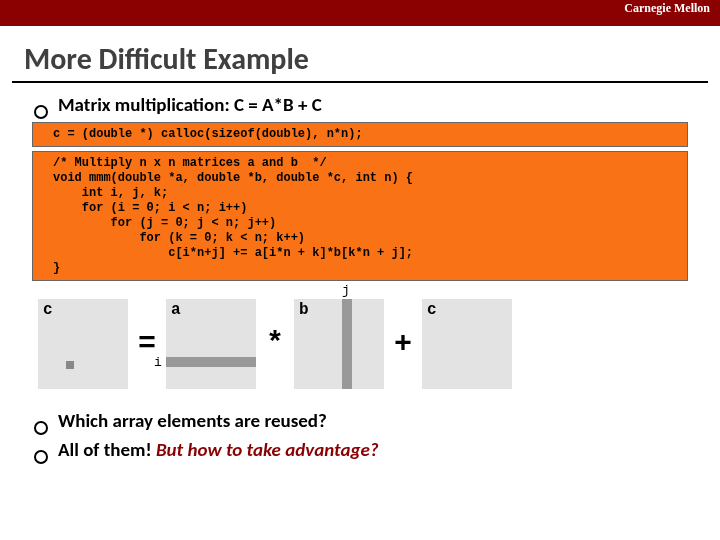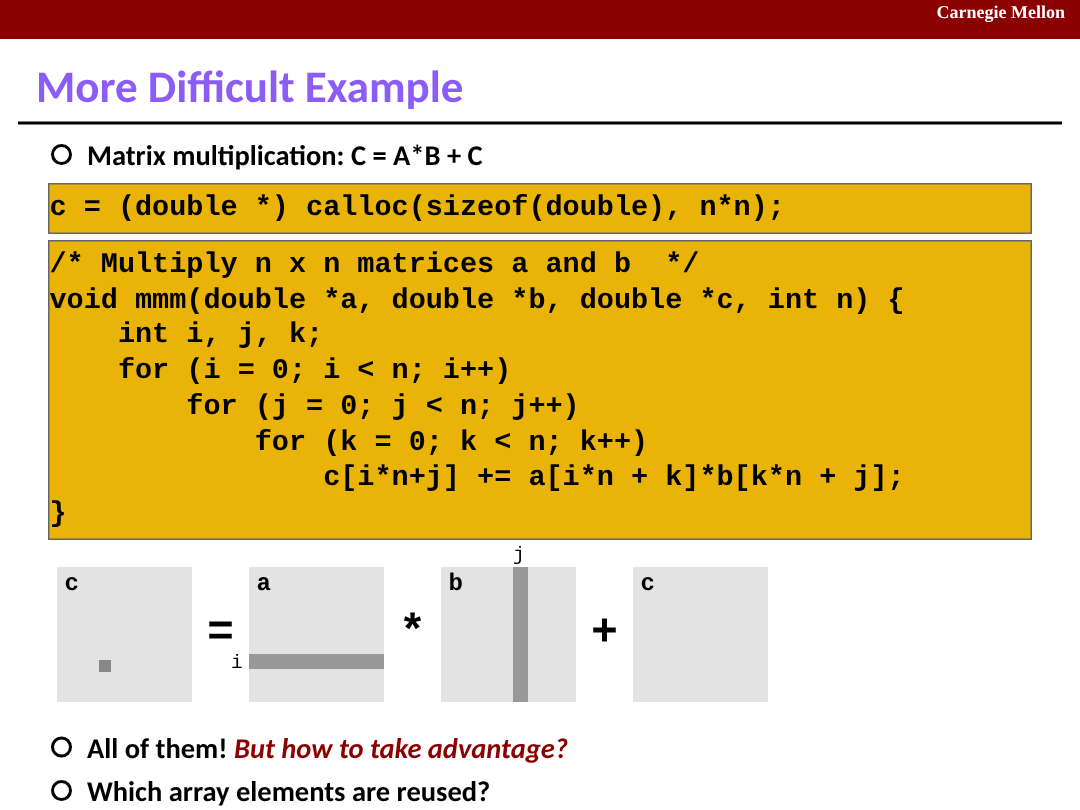--- a/index.html
+++ b/index.html
@@ -25,54 +25,54 @@
     top: 1px;
     color: #fff;
     font-weight: bold;
     font-size: 12px;
     font-family: "Times New Roman", serif;
   }
   .title {
     font-size: 30px;
     font-weight: bold;
     margin: 14px 0 4px 24px;
-    color: #8b5cf6;
+    color: #404040;
   }
   .underline {
     height: 2px;
     background: #000;
     margin: 0 12px 10px 12px;
   }
   .bullet-list { margin-left: 34px; }
   .bullet-row {
     display: flex;
-    align-items: flex-start;
+    align-items: flex-end;
     margin-bottom: 6px;
   }
   .bullet-mark {
     width: 14px; height: 14px;
     border: 2px solid #000;
     border-radius: 50%;
     margin-right: 10px;
     flex-shrink: 0;
     position: relative;
     top: 3px;
   }
   .bullet-text {
     font-size: 19px;
     font-weight: bold;
     color: #000;
   }
   .codebox {
     margin: 4px 32px 2px 32px;
-    background: #eab308;
+    background: #f97316;
     border: 1px solid #666;
-    padding: 4px 0;
+    padding: 4px 20px;
     font-family: "Courier New", monospace;
-    font-size: 19px;
+    font-size: 12px;
     font-weight: bold;
     white-space: pre;
     line-height: 1.25;
   }
   .diagram {
     margin: 8px 32px 10px 32px;
     display: flex;
     align-items: center;
     height: 110px;
   }
@@ -178,21 +178,21 @@
   <div class="mat-wrap">
     <div class="mat">
       <span class="mat-label">c</span>
     </div>
   </div>
 </div>
 
 <div class="bullet-list">
   <div class="bullet-row">
     <span class="bullet-mark"></span>
+    <span class="bullet-text">Which array elements are reused?</span>
+  </div>
+  <div class="bullet-row">
+    <span class="bullet-mark"></span>
     <span class="bullet-text">
       <span>All of them! </span><span class="italic-red">But how to take advantage?</span>
     </span>
   </div>
-  <div class="bullet-row">
-    <span class="bullet-mark"></span>
-    <span class="bullet-text">Which array elements are reused?</span>
-  </div>
 </div>
 
 </body></html>

